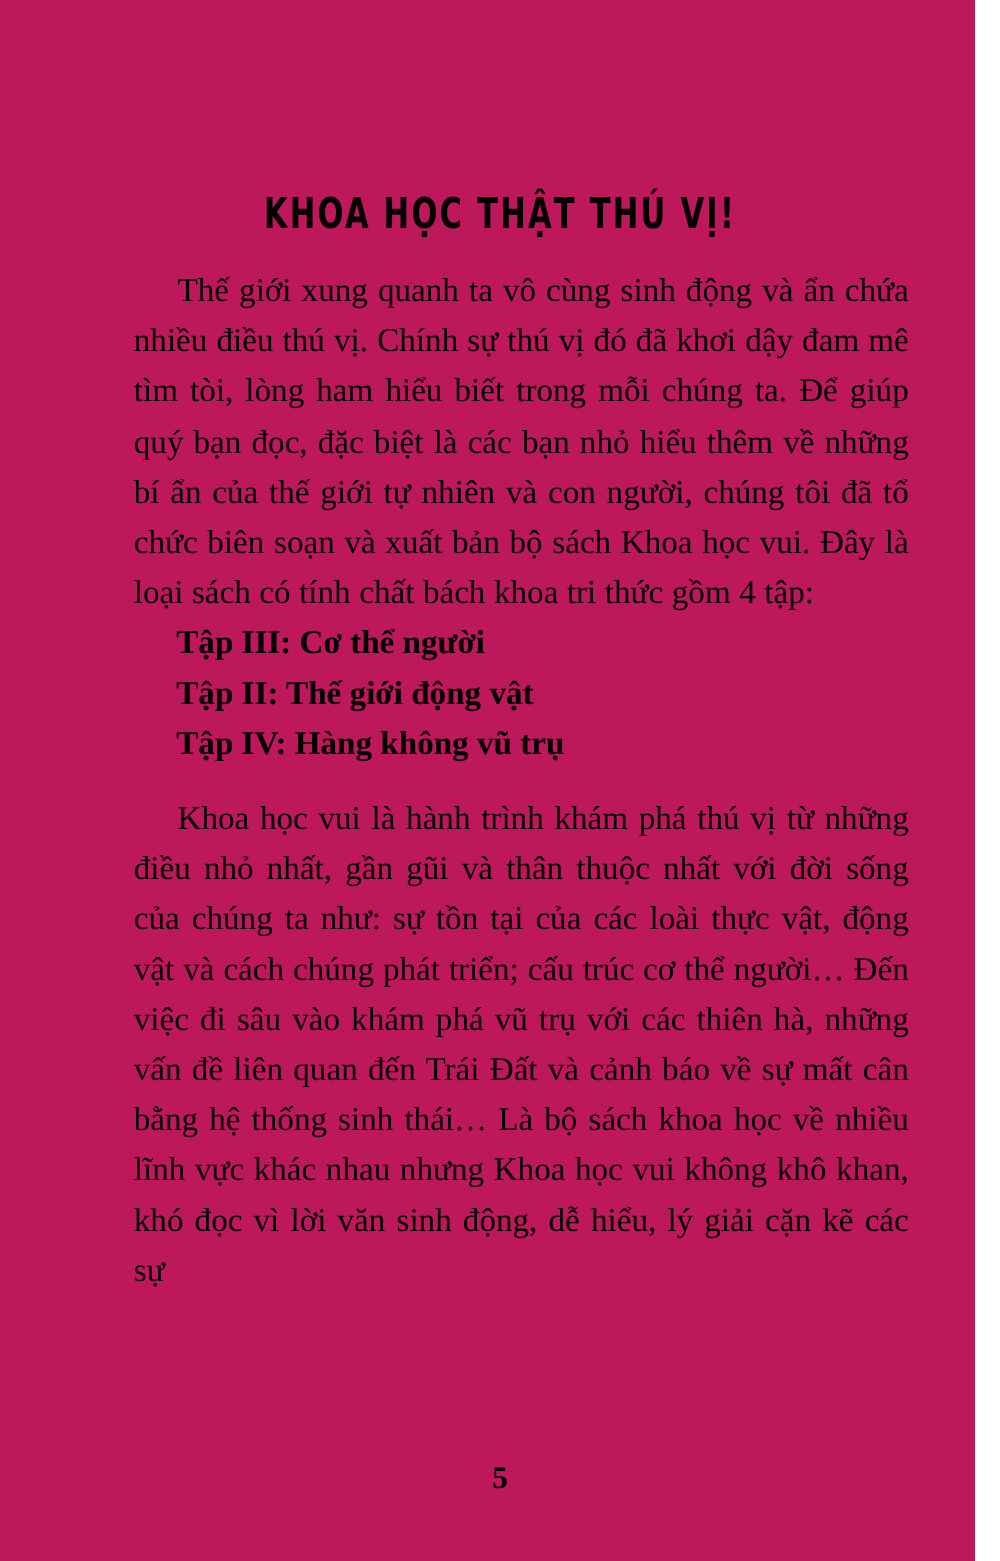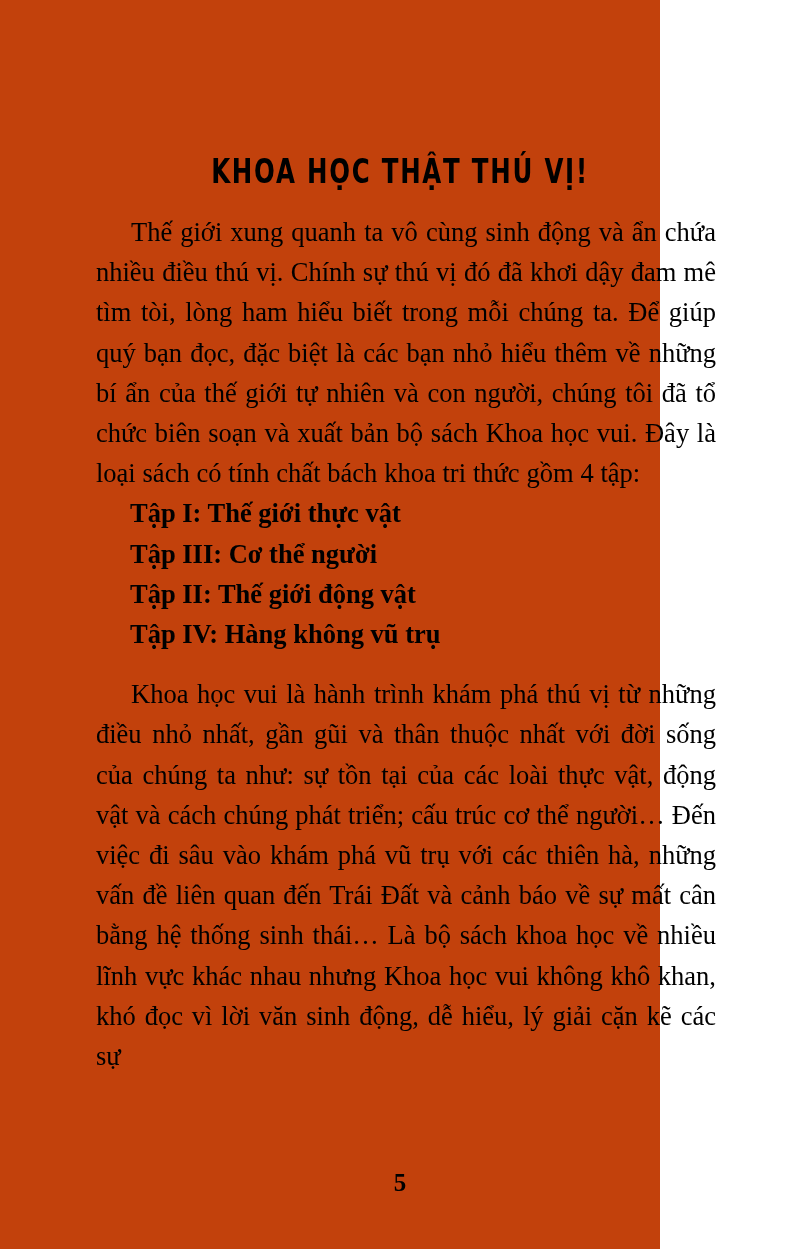--- a/index.html
+++ b/index.html
@@ -12,23 +12,23 @@
     width: 800px;
     height: 1249px;
     overflow: hidden;
     font-family: "Liberation Serif", "DejaVu Serif", serif;
     color: #000000;
     -webkit-font-smoothing: antialiased;
   }
 
   .page {
     position: relative;
-    width: 660px;
+    width: 780px;
     height: 1249px;
-    background: #c2410c;
+    background: #be185d;
     box-sizing: border-box;
   }
 
   
   .page-heading {
     position: absolute;
     left: 0;
     top: 126px;
     width: 800px;
     text-align: center;
@@ -38,21 +38,21 @@
     line-height: 44px;
     letter-spacing: 2.2px;
     transform: scaleX(0.80);
     transform-origin: center top;
     white-space: nowrap;
   }
 
   
   .content {
     position: absolute;
-    left: 96px;
+    left: 107px;
     top: 212px;
     width: 620px;
   }
 
   .body-par {
     margin: 0;
     font-size: 26.5px;
     line-height: 40.2px;
     text-align: justify;
     text-align-last: left;
@@ -97,21 +97,20 @@
 
 <div class="page">
 
   <h1 class="page-heading">KHOA HỌC THẬT THÚ VỊ!</h1>
 
   <div class="content">
 
     <p class="body-par">Thế giới xung quanh ta vô cùng sinh động và ẩn chứa nhiều điều thú vị. Chính sự thú vị đó đã khơi dậy đam mê tìm tòi, lòng ham hiểu biết trong mỗi chúng ta. Để giúp quý bạn đọc, đặc biệt là các bạn nhỏ hiểu thêm về những bí ẩn của thế giới tự nhiên và con người, chúng tôi đã tổ chức biên soạn và xuất bản bộ sách Khoa học vui. Đây là loại sách có tính chất bách khoa tri thức gồm 4 tập:</p>
 
     <ul class="volume-list">
-      <li class="volume-item">Tập I: Thế giới thực vật</li>
       <li class="volume-item">Tập III: Cơ thể người</li>
       <li class="volume-item">Tập II: Thế giới động vật</li>
       <li class="volume-item">Tập IV: Hàng không vũ trụ</li>
     </ul>
 
     <p class="body-par tight">Khoa học vui là hành trình khám phá thú vị từ những điều nhỏ nhất, gần gũi và thân thuộc nhất với đời sống của chúng ta như: sự tồn tại của các loài thực vật, động vật và cách chúng phát triển; cấu trúc cơ thể người… Đến việc đi sâu vào khám phá vũ trụ với các thiên hà, những vấn đề liên quan đến Trái Đất và cảnh báo về sự mất cân bằng hệ thống sinh thái… Là bộ sách khoa học về nhiều lĩnh vực khác nhau nhưng Khoa học vui không khô khan, khó đọc vì lời văn sinh động, dễ hiểu, lý giải cặn kẽ các sự</p>
 
   </div>
 
   <div class="folio">5</div>

